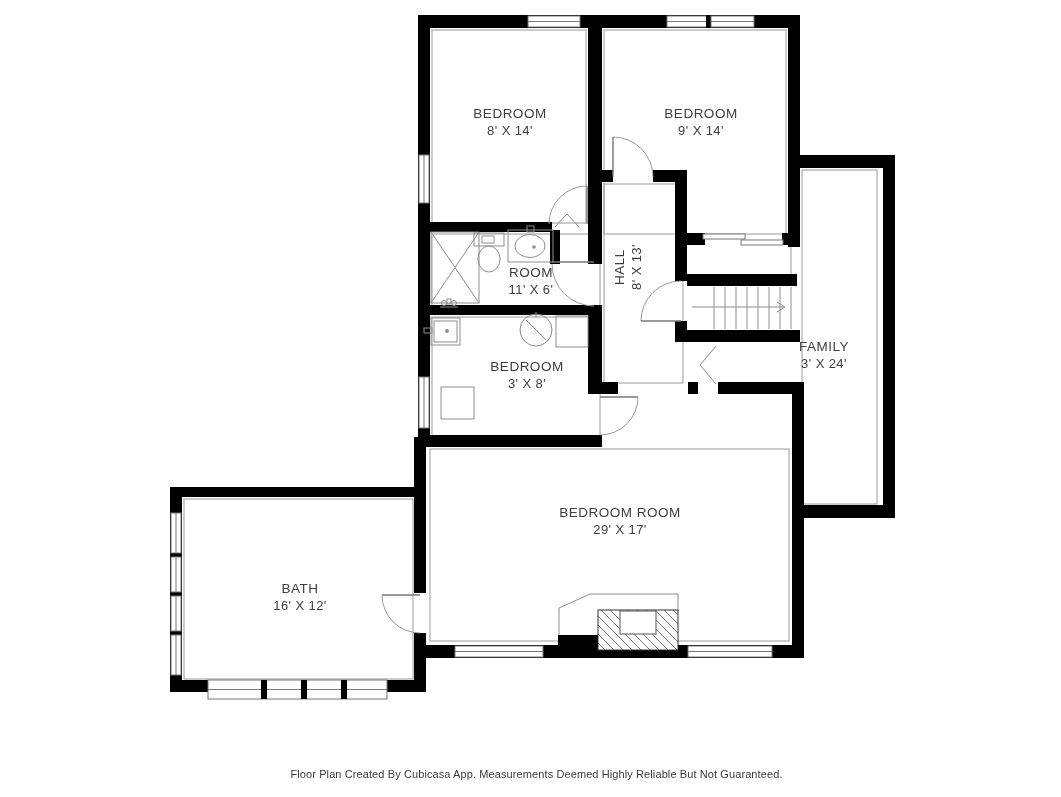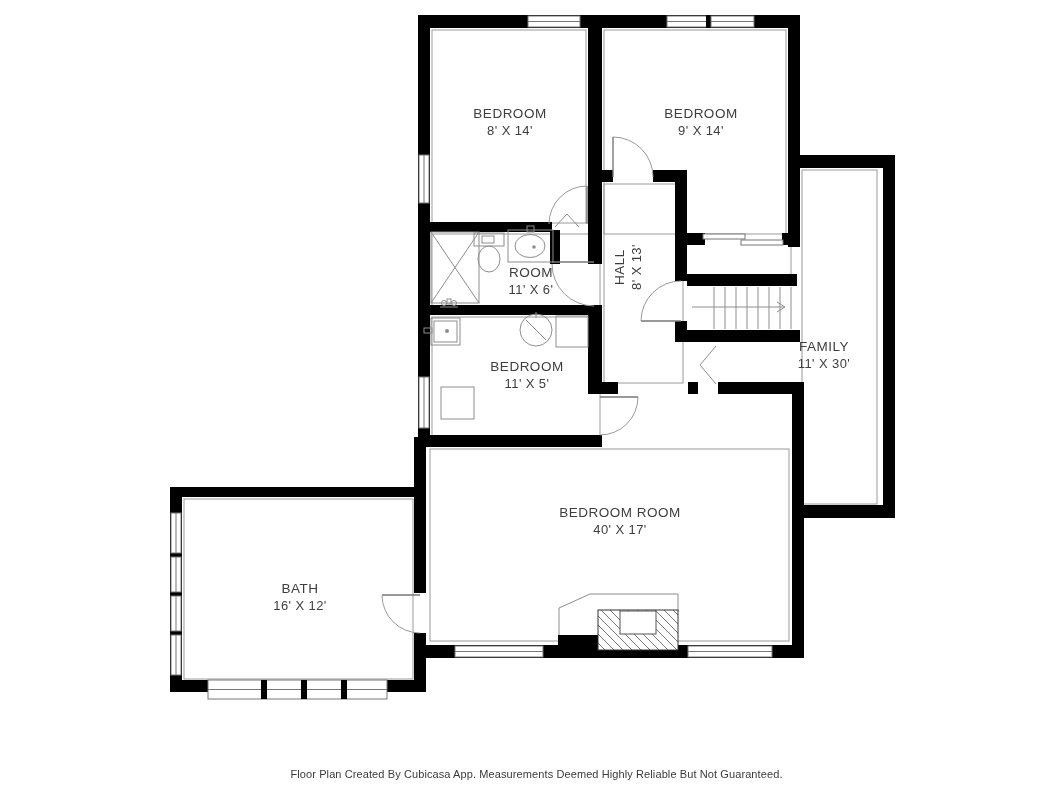--- a/index.html
+++ b/index.html
@@ -246,29 +246,29 @@
   <div class="lbl" style="left:531px;top:281px">
     <div class="lname">ROOM</div>
     <div class="ldims">11' X 6'</div>
   </div>
   <div class="lbl rot" style="left:628px;top:267px">
     <div class="lname">HALL</div>
     <div class="ldims">8' X 13'</div>
   </div>
   <div class="lbl" style="left:527px;top:375px">
     <div class="lname">BEDROOM</div>
-    <div class="ldims">11' X 5'</div>
+    <div class="ldims">3' X 8'</div>
   </div>
   <div class="lbl" style="left:824px;top:355px">
     <div class="lname">FAMILY</div>
-    <div class="ldims">11' X 30'</div>
+    <div class="ldims">3' X 24'</div>
   </div>
   <div class="lbl" style="left:620px;top:521px">
     <div class="lname">BEDROOM ROOM</div>
-    <div class="ldims">40' X 17'</div>
+    <div class="ldims">29' X 17'</div>
   </div>
   <div class="lbl" style="left:300px;top:597px">
     <div class="lname">BATH</div>
     <div class="ldims">16' X 12'</div>
   </div>
 
   <div class="footer">Floor Plan Created By Cubicasa App. Measurements Deemed Highly Reliable But Not Guaranteed.</div>
 </div>
 
 </body></html>

